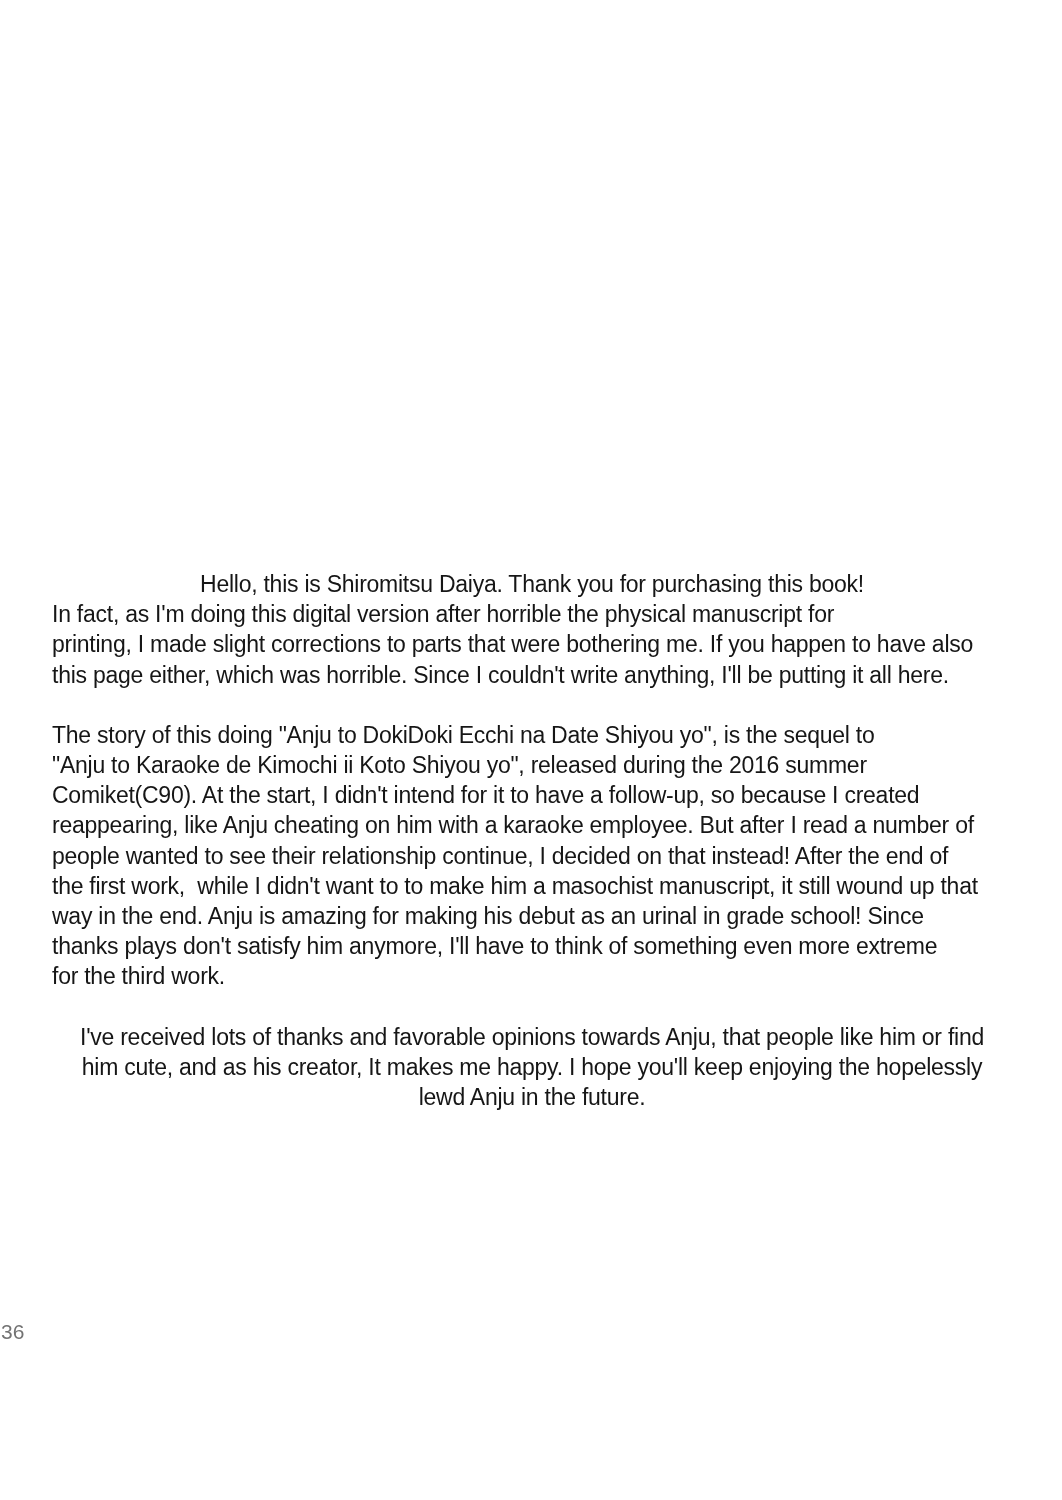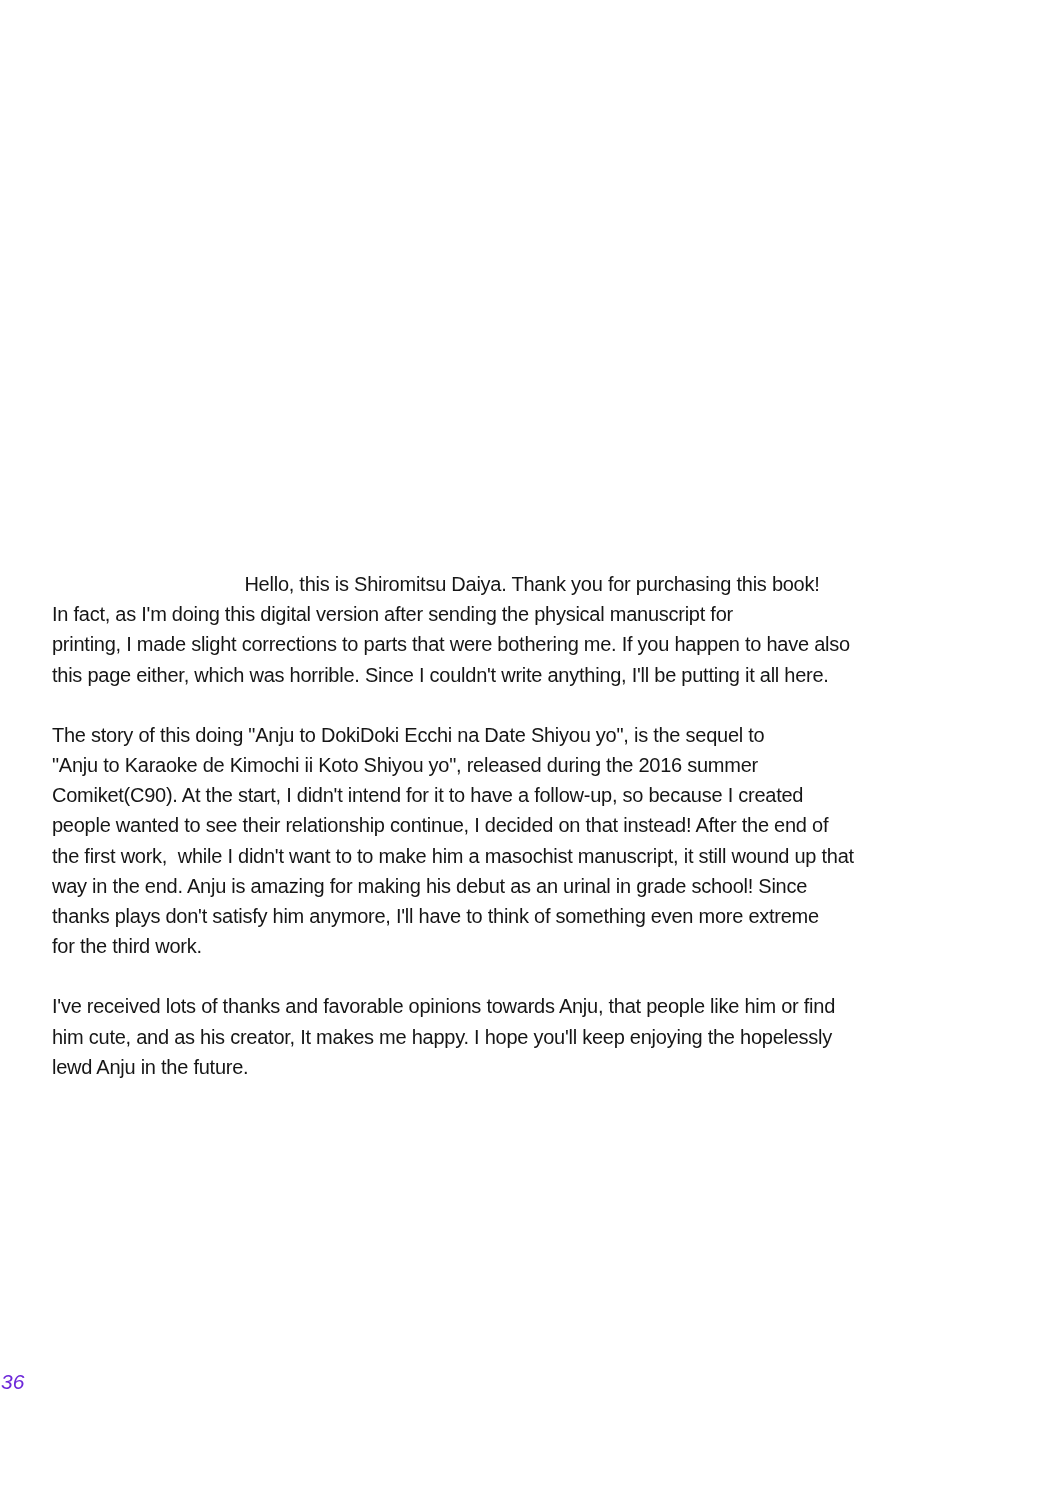--- a/index.html
+++ b/index.html
@@ -18,67 +18,68 @@
     position: absolute;
     inset: 0;
     background: #ffffff;
   }
   .afterword {
     position: absolute;
     left: 52px;
     top: 569px;
     width: 960px;
     color: #161616;
-    font-size: 20px;
+    font-size: 23px;
     line-height: 30.2px;
     letter-spacing: -0.25px;
     font-weight: 400;
   }
   .para {
     margin: 0 0 30px 0;
   }
   .para:last-child {
     margin-bottom: 8px;
+    text-align: center;
   }
   .line {
     white-space: pre;
   }
   .line.centered {
     text-align: center;
     white-space: pre;
   }
   .page-number {
     position: absolute;
     left: 1px;
-    top: 1370px;
-    color: #6d28d9;
+    top: 1320px;
+    color: #737373;
     font-size: 21px;
     line-height: 24px;
     letter-spacing: 0;
-    font-style: italic;
   }
 </style>
 </head>
 <body>
 
 <div class="page">
 
   <div class="afterword">
 
     <div class="para">
       <div class="line centered">Hello, this is Shiromitsu Daiya. Thank you for purchasing this book!</div>
-      <div class="line">In fact, as I'm doing this digital version after sending the physical manuscript for</div>
+      <div class="line">In fact, as I'm doing this digital version after horrible the physical manuscript for</div>
       <div class="line">printing, I made slight corrections to parts that were bothering me. If you happen to have also</div>
       <div class="line">this page either, which was horrible. Since I couldn't write anything, I'll be putting it all here.</div>
     </div>
 
     <div class="para">
       <div class="line">The story of this doing "Anju to DokiDoki Ecchi na Date Shiyou yo", is the sequel to</div>
       <div class="line">"Anju to Karaoke de Kimochi ii Koto Shiyou yo", released during the 2016 summer</div>
       <div class="line">Comiket(C90). At the start, I didn't intend for it to have a follow-up, so because I created</div>
+      <div class="line">reappearing, like Anju cheating on him with a karaoke employee. But after I read a number of</div>
       <div class="line">people wanted to see their relationship continue, I decided on that instead! After the end of</div>
       <div class="line">the first work,  while I didn't want to to make him a masochist manuscript, it still wound up that</div>
       <div class="line">way in the end. Anju is amazing for making his debut as an urinal in grade school! Since</div>
       <div class="line">thanks plays don't satisfy him anymore, I'll have to think of something even more extreme</div>
       <div class="line">for the third work.</div>
     </div>
 
     <div class="para">
       <div class="line">I've received lots of thanks and favorable opinions towards Anju, that people like him or find</div>
       <div class="line">him cute, and as his creator, It makes me happy. I hope you'll keep enjoying the hopelessly</div>

